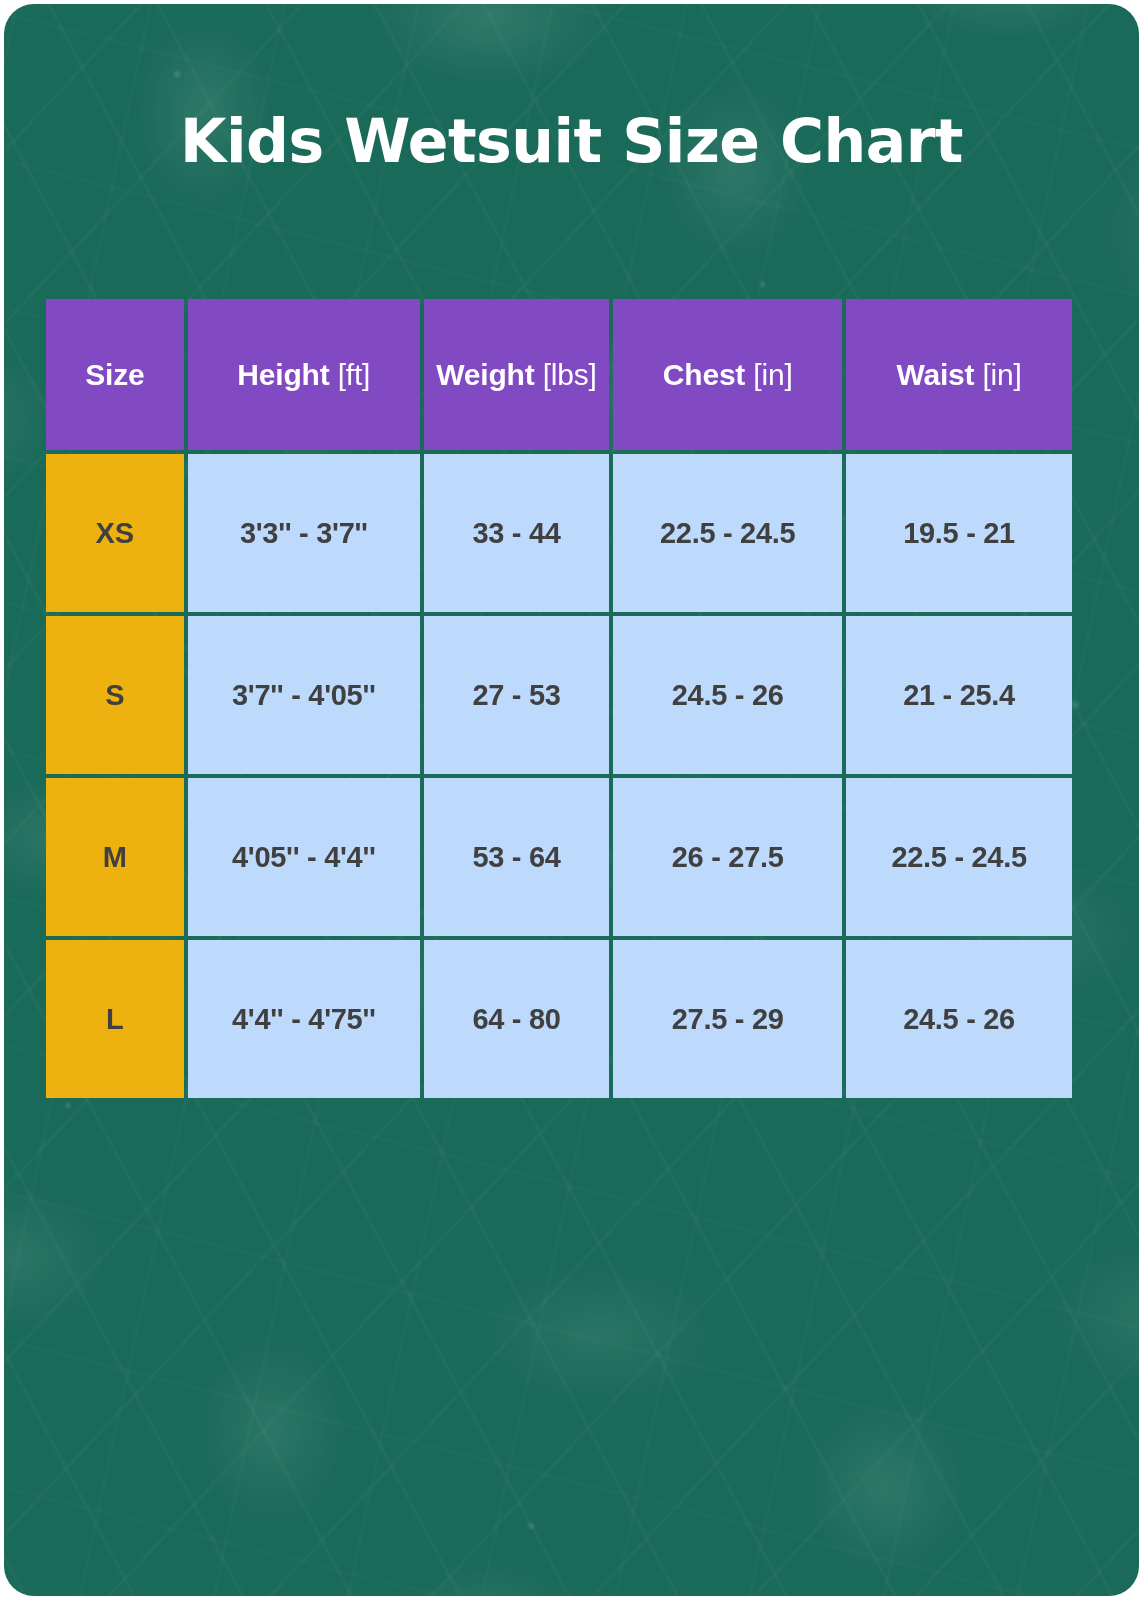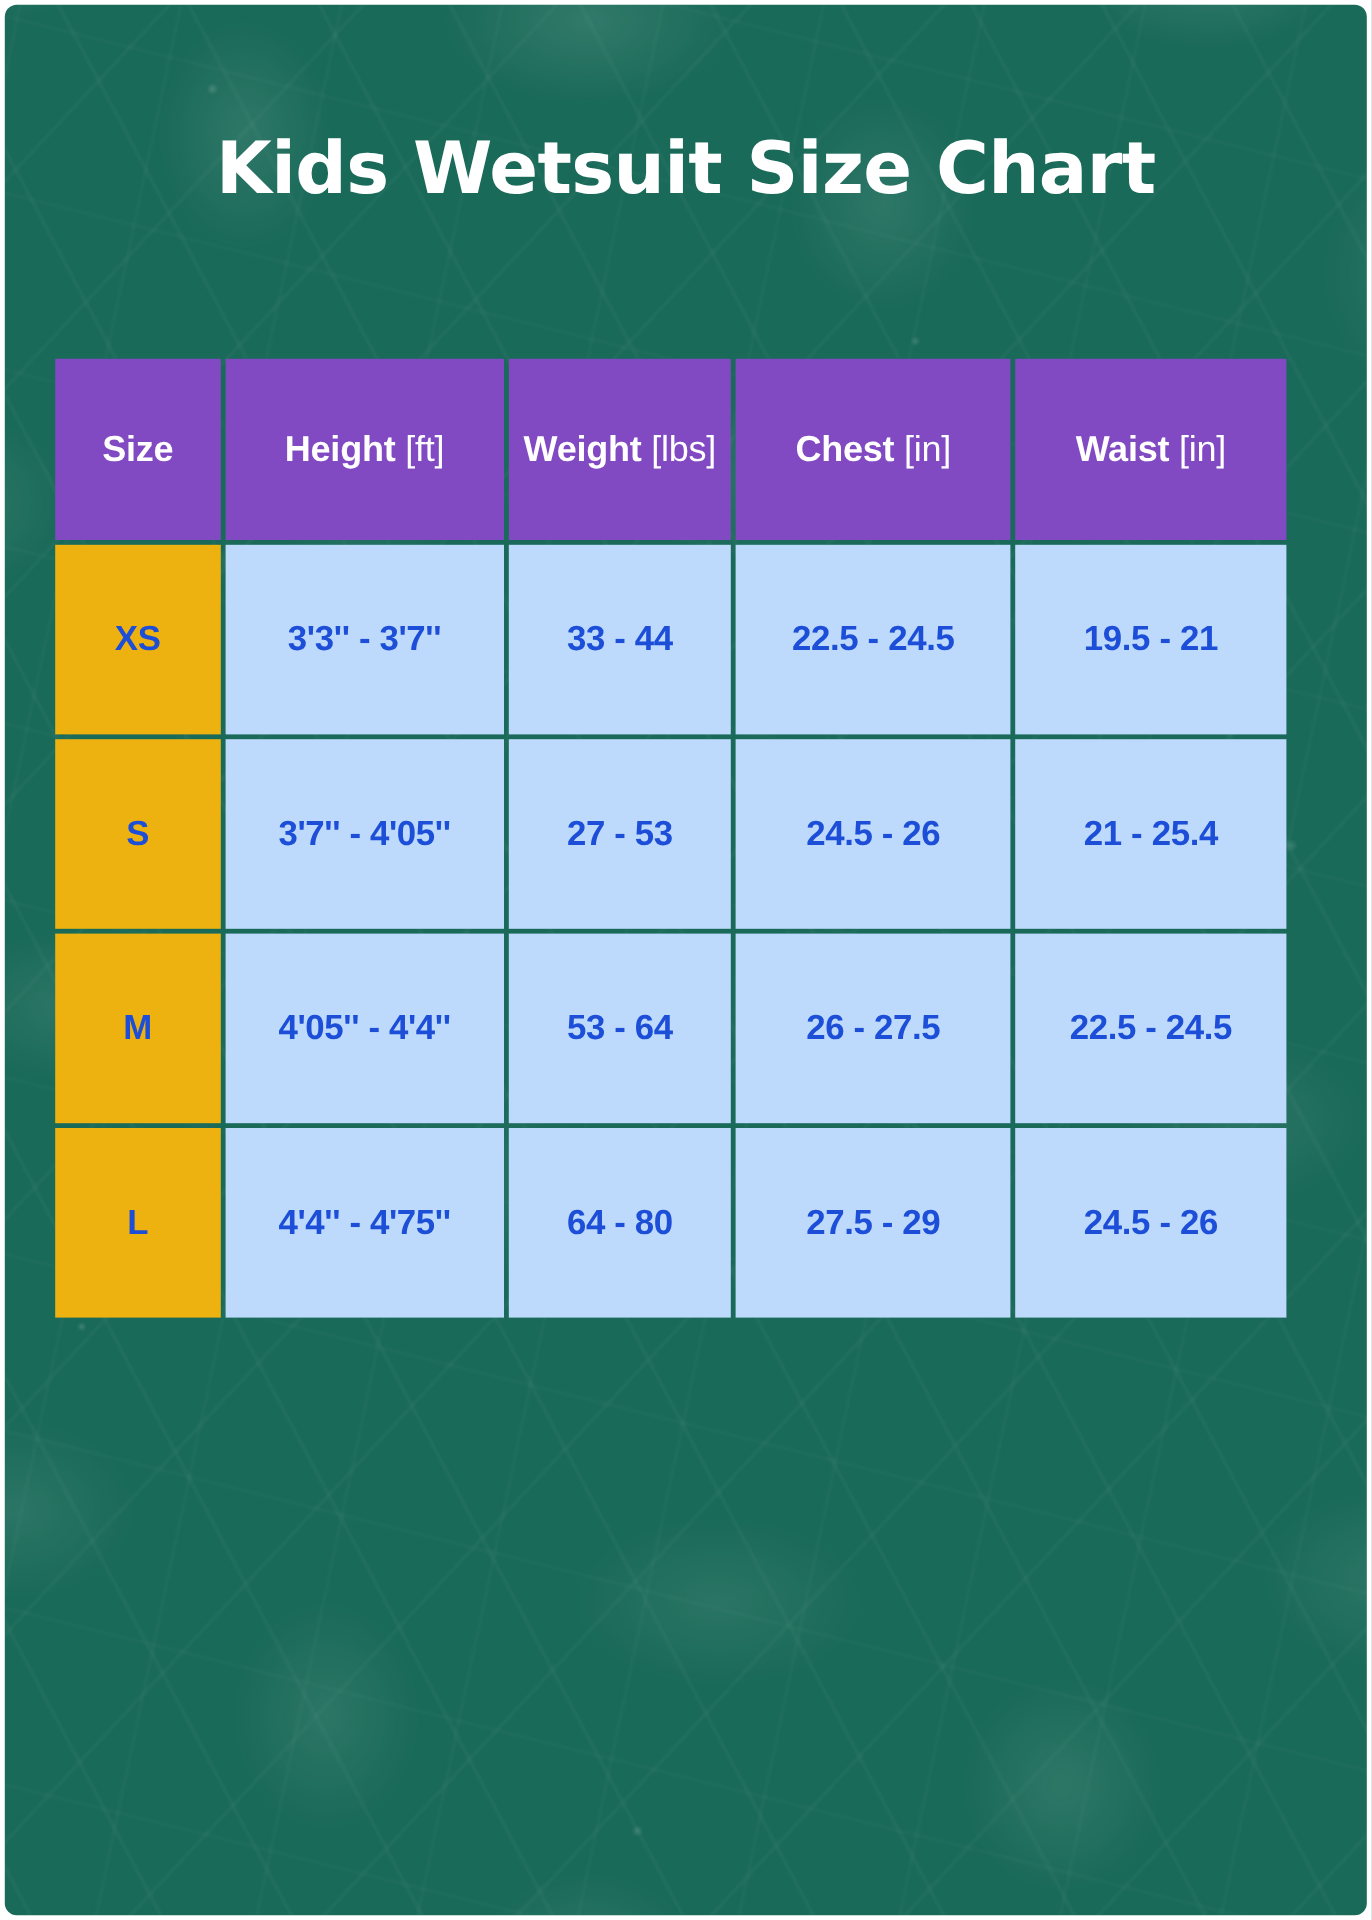--- a/index.html
+++ b/index.html
@@ -15,21 +15,21 @@
     font-family: "Liberation Sans", sans-serif;
   }
 
   
   #poster {
     position: absolute;
     left: 4px;
     top: 4px;
     width: 1135px;
     height: 1592px;
-    border-radius: 10px;
+    border-radius: 30px;
     overflow: hidden;
     background-color: #1a6a59;
     isolation: isolate;
   }
 
   
   .water-layer {
     position: absolute;
     inset: -10%;
     pointer-events: none;
@@ -105,21 +105,21 @@
     width: 1034px;
     border-collapse: separate;
     border-spacing: 4px;
     z-index: 3;
   }
   #size-table th, #size-table td {
     padding: 0;
     margin: 0;
     text-align: center;
     vertical-align: middle;
-    color: #1d4ed8;
+    color: #404040;
     font-size: 29px;
   }
   #size-table th {
     background: #8149c2;
     color: #ffffff;
     height: 151px;
     font-weight: bold;
     font-size: 30px;
     letter-spacing: -0.2px;
   }

